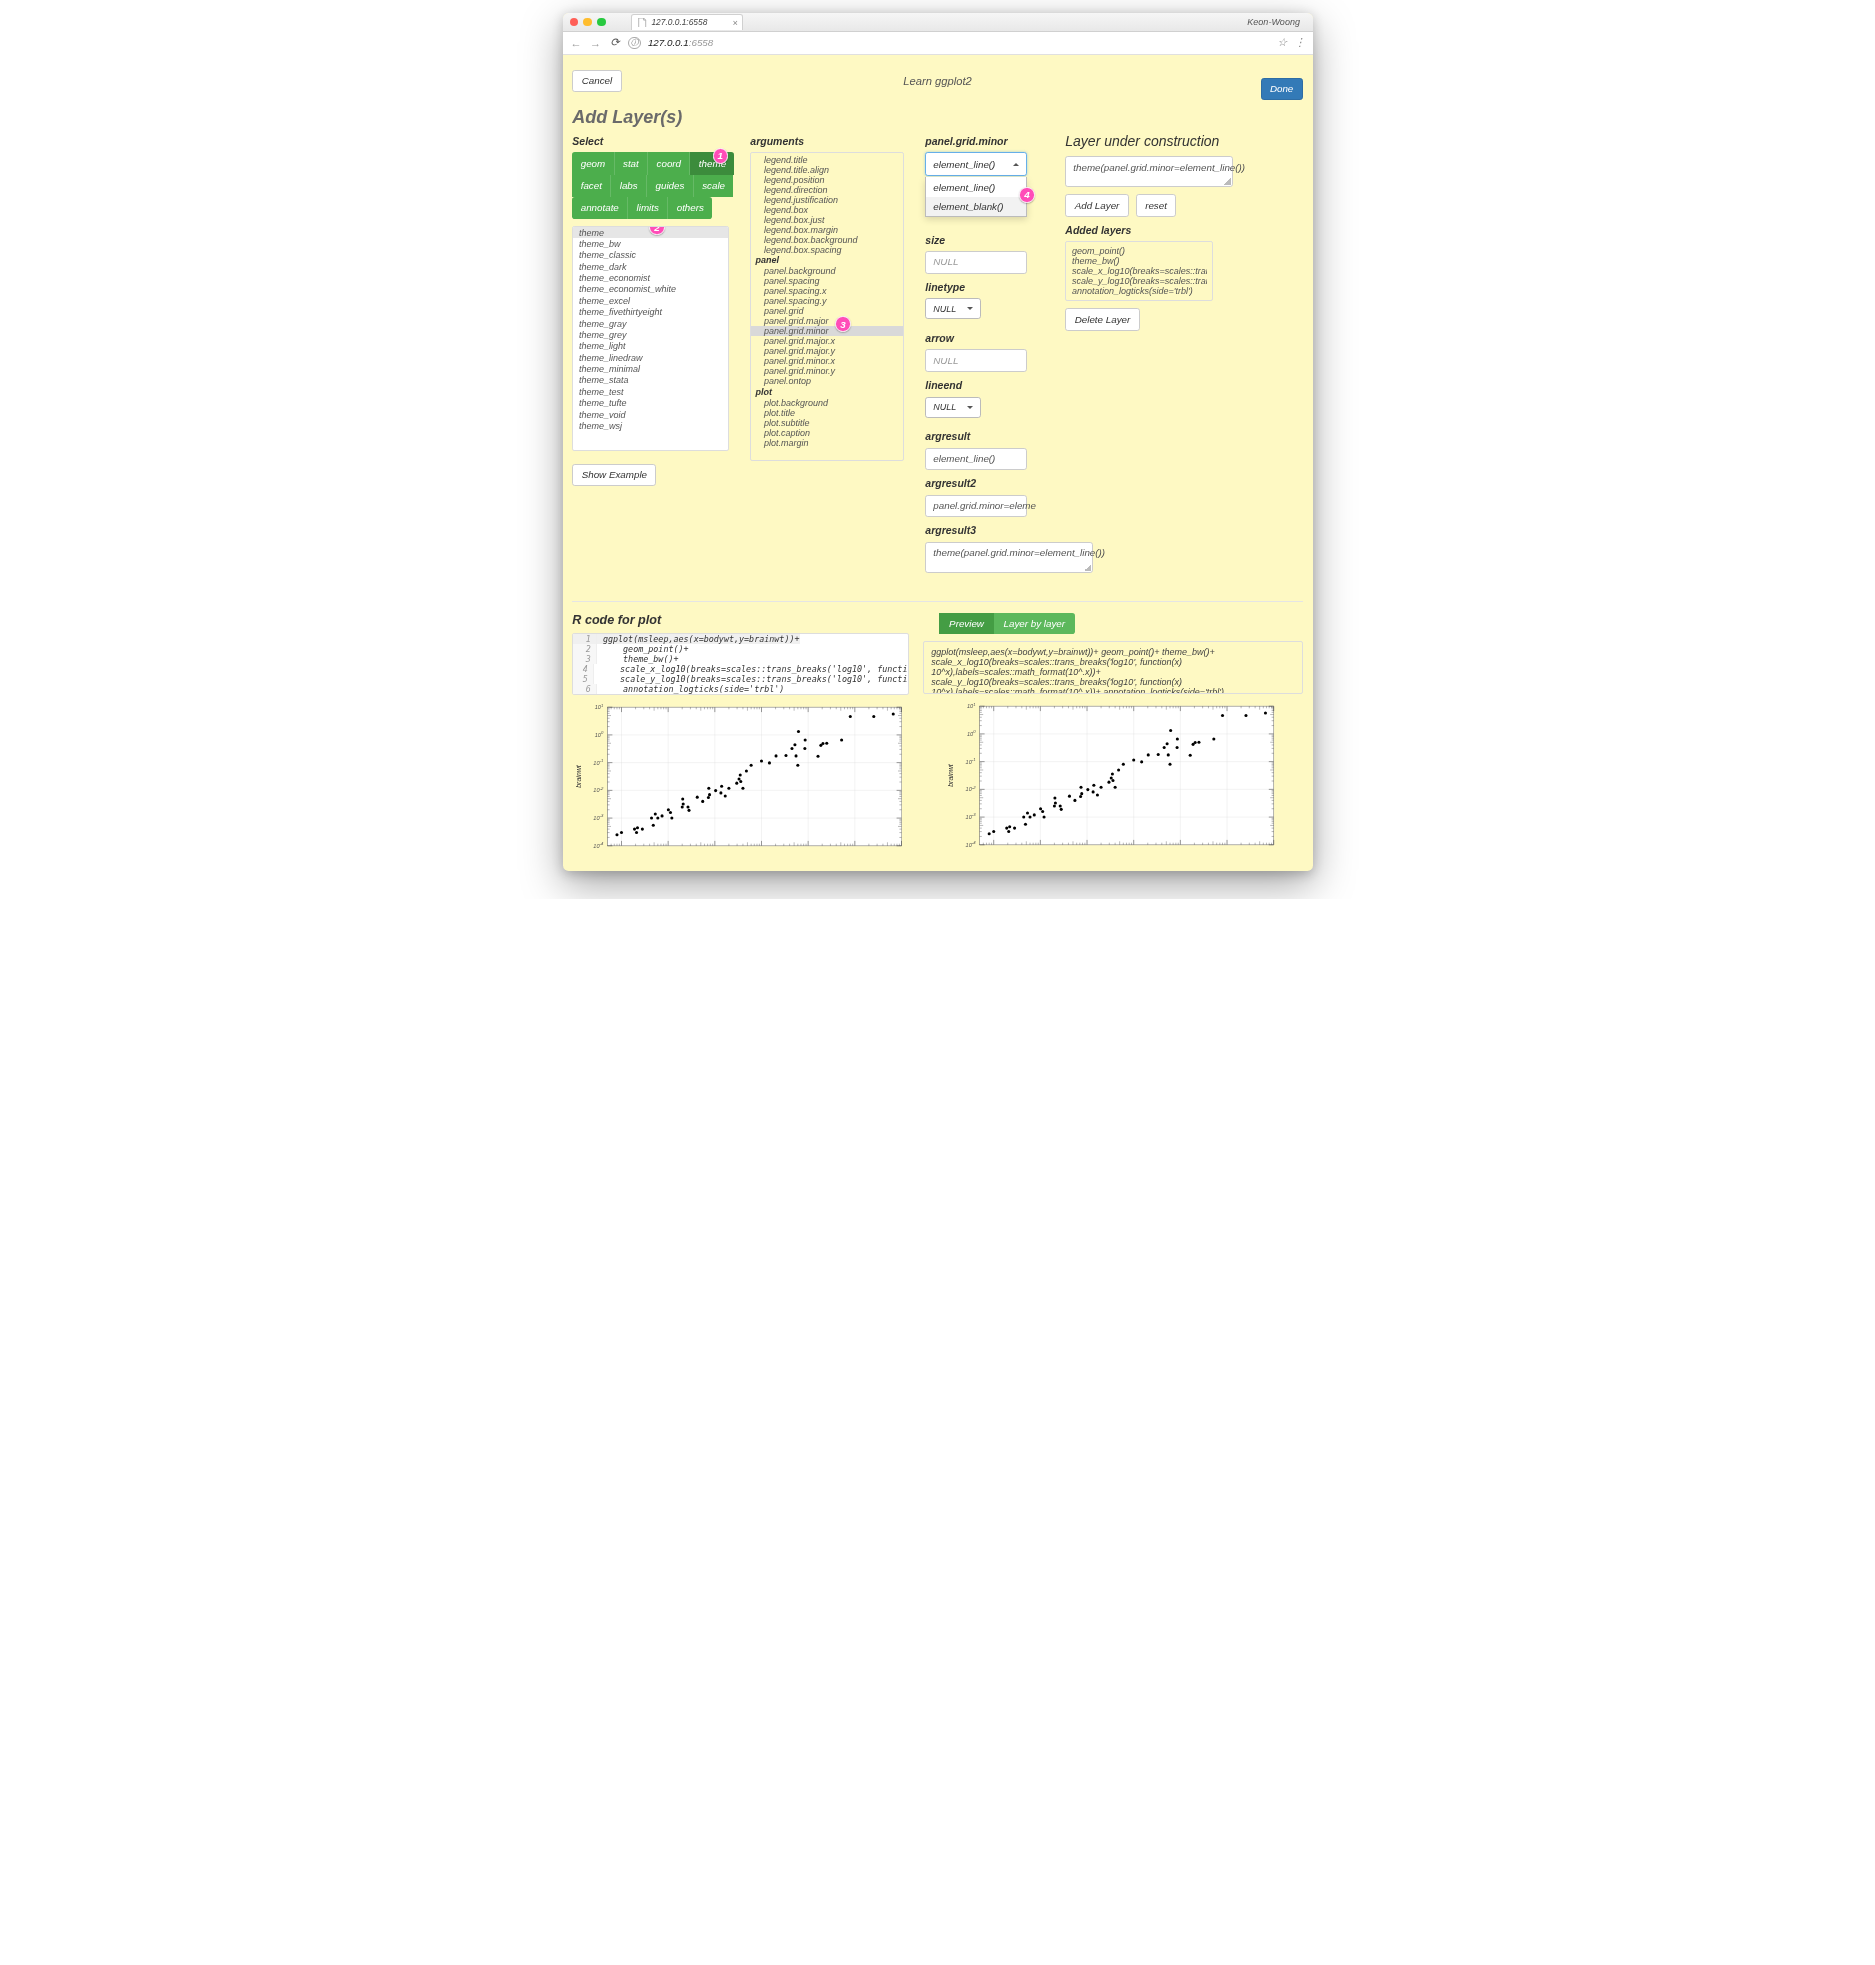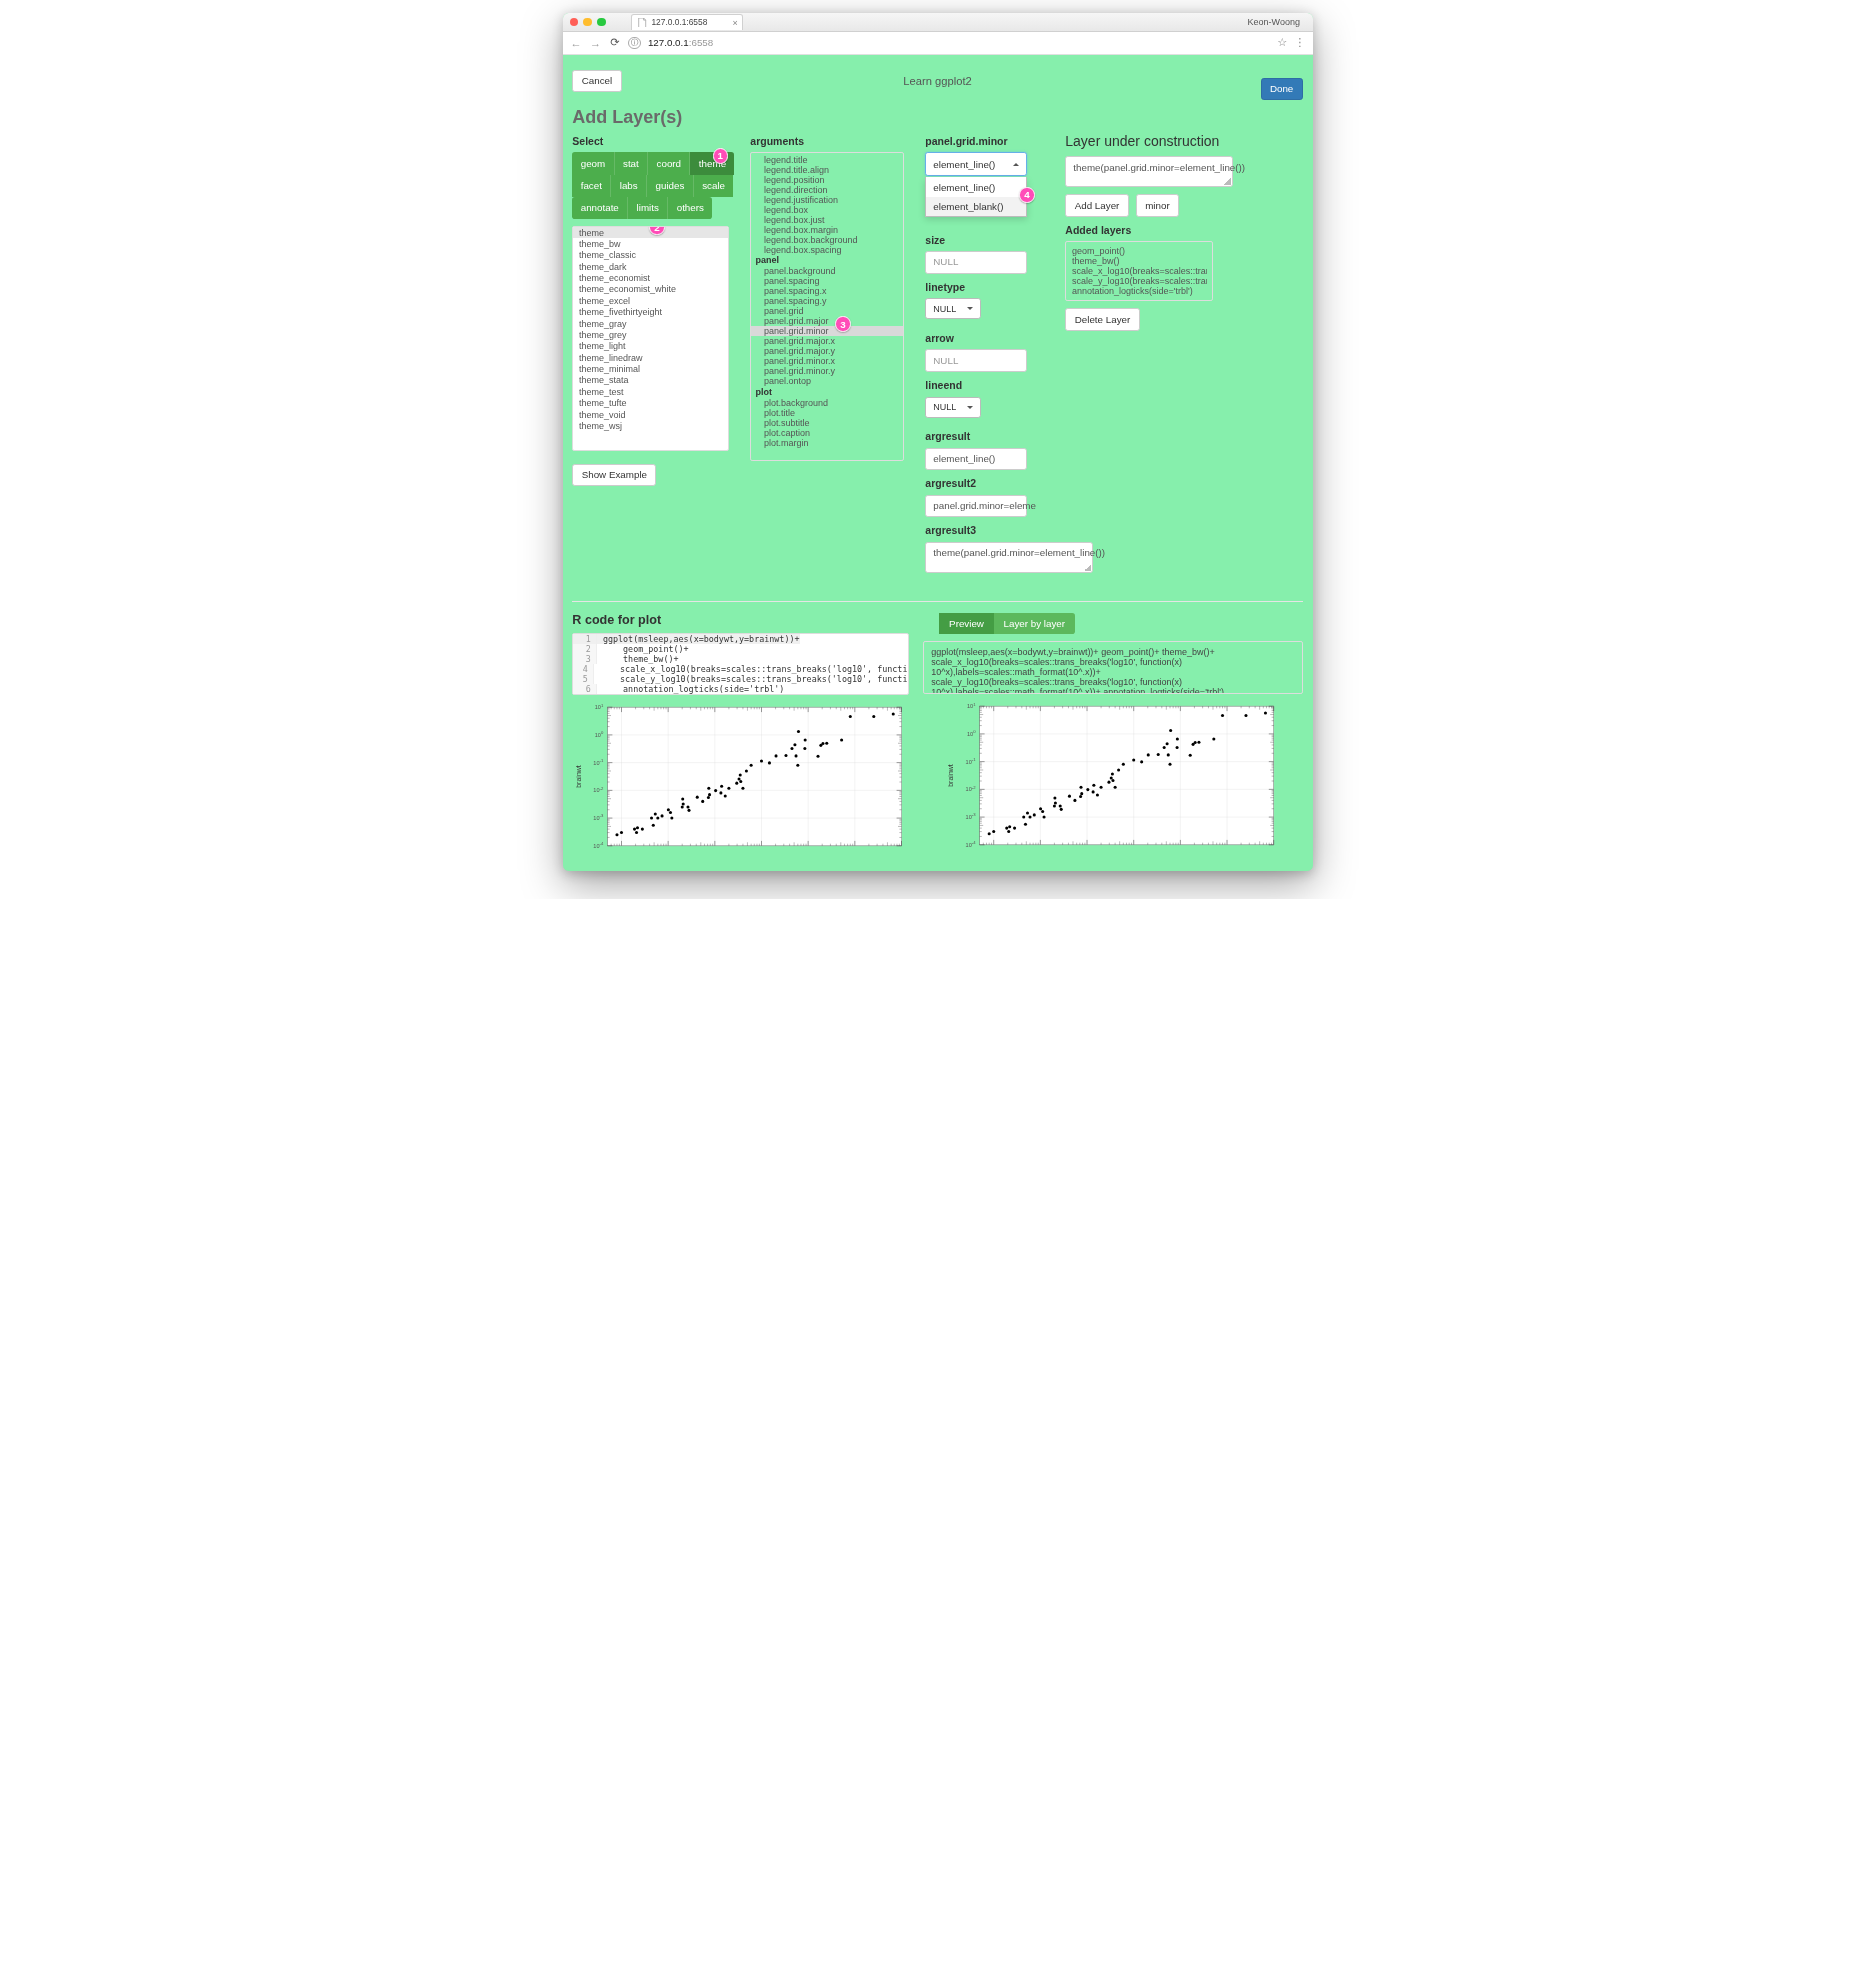--- a/index.html
+++ b/index.html
@@ -9,21 +9,22 @@
   font-size: 9.8px;
   color: #333;
   background: #fff;
 }
 .outer-frame {
   width: 750px;
   margin: 12.6px auto 28px auto;
   border-radius: 5.6px;
   box-shadow: 0 14px 42px rgba(0,0,0,0.35), 0 2.8px 11.2px rgba(0,0,0,0.2);
   overflow: hidden;
-  background: #86efac;
+  background: #fef9c3;
+  font-style: italic;
 }
 .mac-titlebar {
   height: 19.7px;
   background: linear-gradient(#f6f6f6, #e8e8e8);
   border-bottom: 0.7px solid #d0d0d0;
   display: flex;
   align-items: center;
   padding: 0 7px;
   position: relative;
 }
@@ -460,21 +461,21 @@
         <div class="param-block">
           <div class="textarea-box">theme(panel.grid.minor=element_line())</div>
         </div>
       </div>
 
       <div class="col-layer">
         <div style="font-size:14px;font-weight:400;color:#333;margin-bottom:7px;">Layer under construction</div>
         <div class="textarea-box">theme(panel.grid.minor=element_line())</div>
         <div class="btn-row">
           <span class="btn">Add Layer</span>
-          <span class="btn">minor</span>
+          <span class="btn">reset</span>
         </div>
         <div class="section-label">Added layers</div>
         <div class="layers-box">
           <div class="layer-line">geom_point()</div>
           <div class="layer-line">theme_bw()</div>
           <div class="layer-line">scale_x_log10(breaks=scales::trans_breaks('lo</div>
           <div class="layer-line">scale_y_log10(breaks=scales::trans_breaks('lo</div>
           <div class="layer-line">annotation_logticks(side='trbl')</div>
         </div>
         <div class="btn-row">

